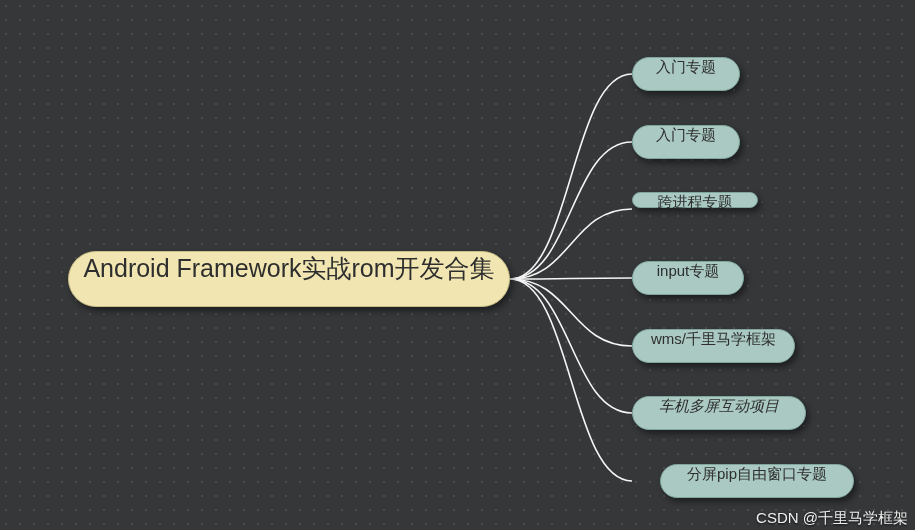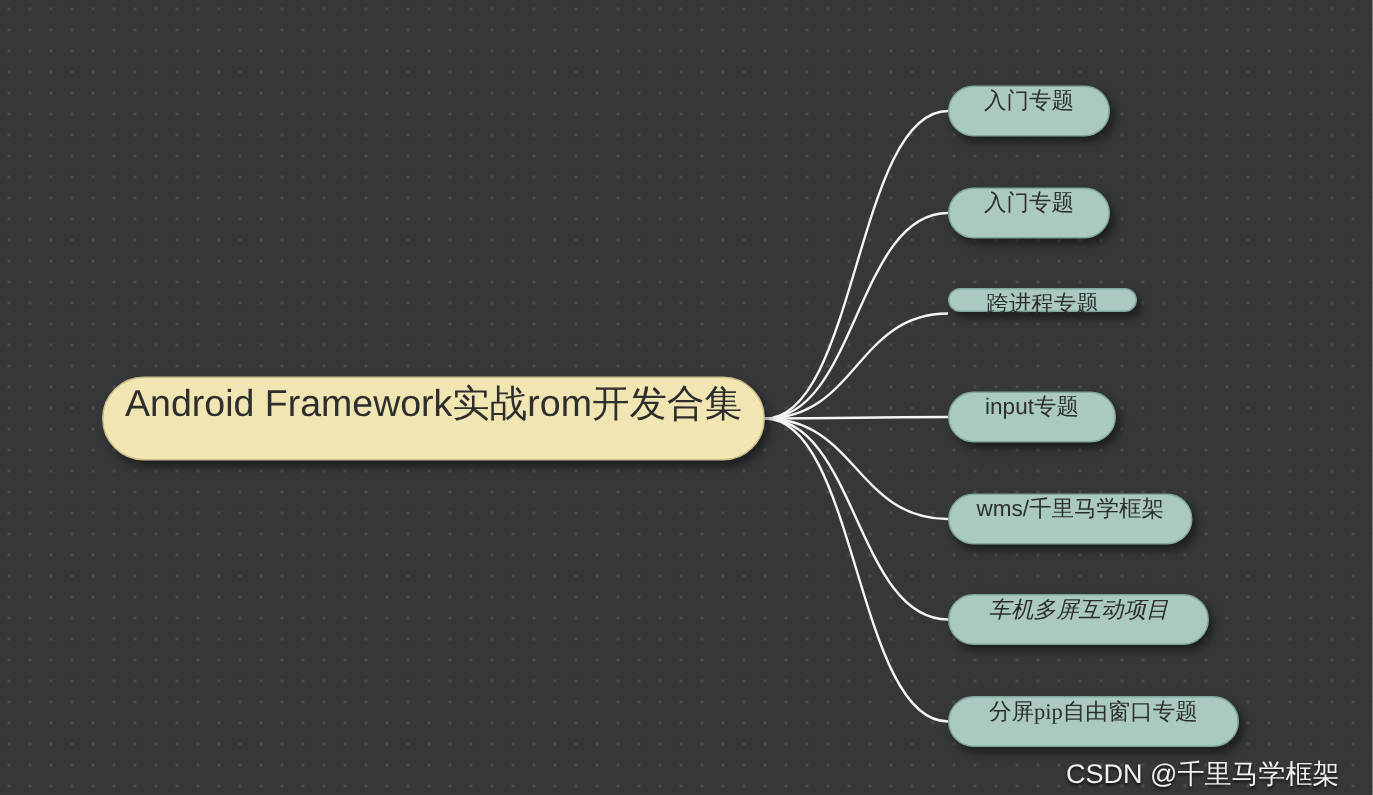--- a/index.html
+++ b/index.html
@@ -50,24 +50,24 @@
     border: 1px solid #7fa59d;
     color: #2e2e2e;
     font-size: 15px;
     border-radius: 18px;
     height: 34px;
     padding: 0 18px;
     box-shadow: 3px 4px 6px rgba(0,0,0,0.45);
   }
   .watermark {
     position: absolute;
-    right: 22px;
+    right: 7px;
     bottom: 2px;
     color: #f0f0f0;
-    font-size: 18px;
+    font-size: 15px;
     text-shadow: 0 1px 2px rgba(0,0,0,0.8);
     pointer-events: none;
   }
 </style>
 </head>
 <body>
 
 <div class="canvas">
 
   <svg class="connectors">
@@ -95,17 +95,17 @@
     </div>
     <div class="node child" style="left: 632px; top: 261px; min-width: 112px; height: 34px;">
       <span>input专题</span>
     </div>
     <div class="node child" style="left: 632px; top: 329px; min-width: 144px; height: 34px;">
       <span>wms/千里马学框架</span>
     </div>
     <div class="node child" style="left: 632px; top: 396px; min-width: 174px; height: 34px; font-style: italic;">
       <span>车机多屏互动项目</span>
     </div>
-    <div class="node child" style="left: 632px; top: 464px; min-width: 194px; height: 34px; font-family: Liberation Serif, serif;">
+    <div class="node child" style="left: 660px; top: 464px; min-width: 194px; height: 34px;">
       <span>分屏pip自由窗口专题</span>
     </div>
     <div class="watermark">CSDN @千里马学框架</div>
 </div>
 
 </body></html>

